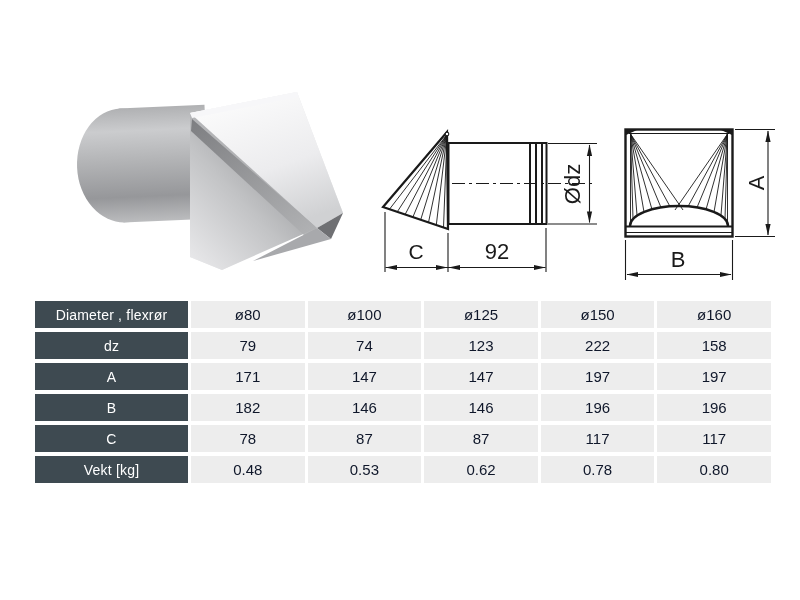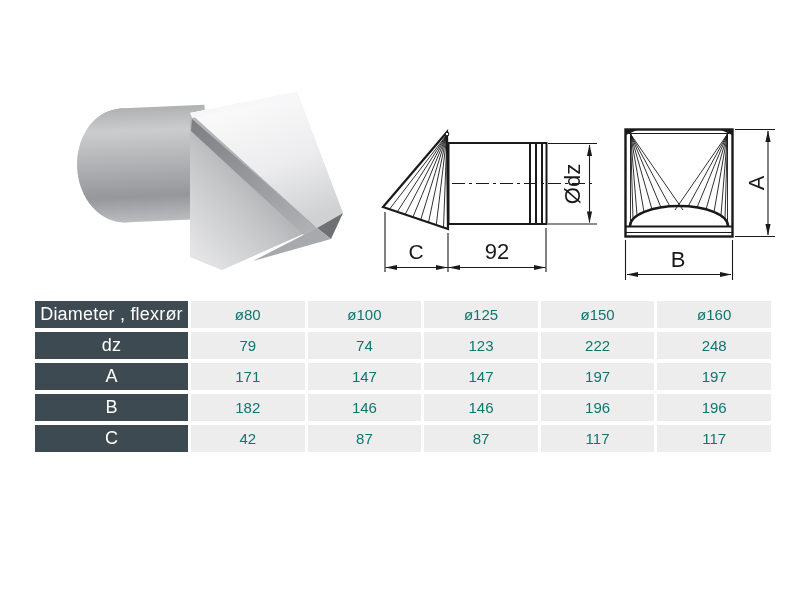--- a/index.html
+++ b/index.html
@@ -8,25 +8,25 @@
     font-family:"Liberation Sans",sans-serif;
   }
   .photo{position:absolute;left:55px;top:78px;width:295px;height:220px;}
   .side-view{position:absolute;left:365px;top:105px;width:245px;height:185px;}
   .front-view{position:absolute;left:612px;top:105px;width:186px;height:192px;}
   .spec-table-wrap{position:absolute;left:32px;top:297px;}
   table.spec{
     border-collapse:separate;border-spacing:3px 4px;table-layout:fixed;width:742px;
   }
   table.spec th{
-    background:#3E4A51;color:#ffffff;font-weight:normal;font-size:18px;
+    background:#3E4A51;color:#ffffff;font-weight:normal;font-size:14px;
     height:27px;text-align:center;padding:0 4px;letter-spacing:.2px;
   }
   table.spec td{
-    background:#EDEDED;color:#0f766e;font-size:15px;height:27px;
+    background:#EDEDED;color:#0f172a;font-size:15px;height:27px;
     text-align:center;padding:0 4px;
   }
   svg text{font-family:"Liberation Sans",sans-serif;fill:#1a1a1a;}
 </style>
 </head>
 <body>
 
 <div class="canvas">
 
   <svg class="photo" viewBox="0 0 295 220" xmlns="http://www.w3.org/2000/svg">
@@ -187,43 +187,51 @@
           <td>ø125</td>
           <td>ø150</td>
           <td>ø160</td>
         </tr>
         <tr>
           <th>dz</th>
           <td>79</td>
           <td>74</td>
           <td>123</td>
           <td>222</td>
-          <td>248</td>
+          <td>158</td>
         </tr>
         <tr>
           <th>A</th>
           <td>171</td>
           <td>147</td>
           <td>147</td>
           <td>197</td>
           <td>197</td>
         </tr>
         <tr>
           <th>B</th>
           <td>182</td>
           <td>146</td>
           <td>146</td>
           <td>196</td>
           <td>196</td>
         </tr>
         <tr>
           <th>C</th>
-          <td>42</td>
+          <td>78</td>
           <td>87</td>
           <td>87</td>
           <td>117</td>
           <td>117</td>
         </tr>
+        <tr>
+          <th>Vekt [kg]</th>
+          <td>0.48</td>
+          <td>0.53</td>
+          <td>0.62</td>
+          <td>0.78</td>
+          <td>0.80</td>
+        </tr>
       </tbody>
     </table>
   </div>
 
 </div>
 
 </body></html>

